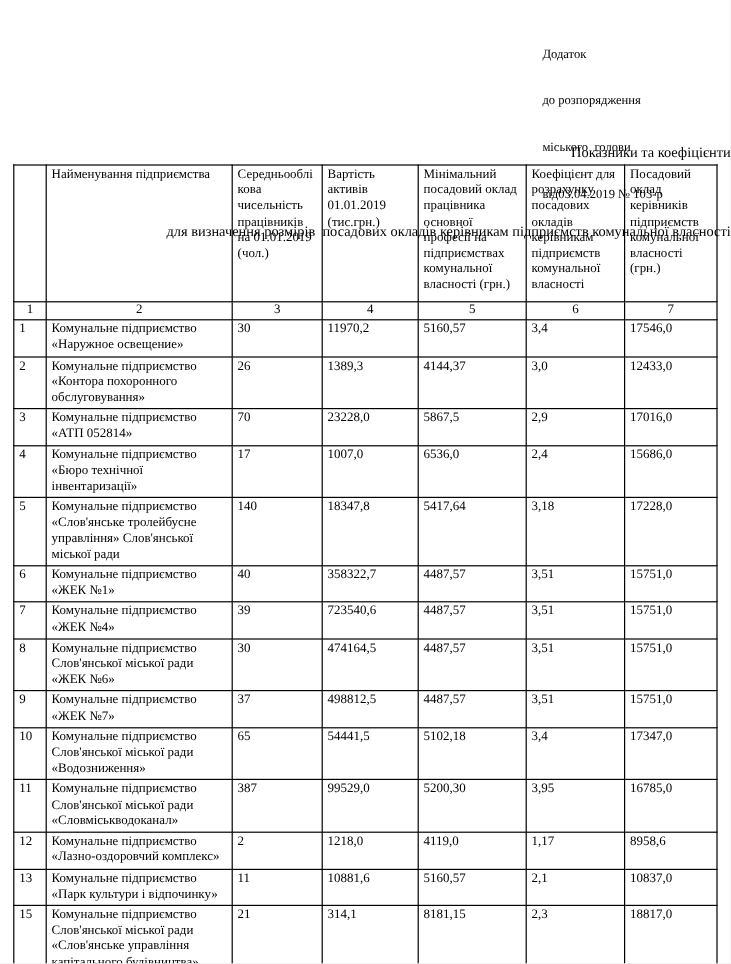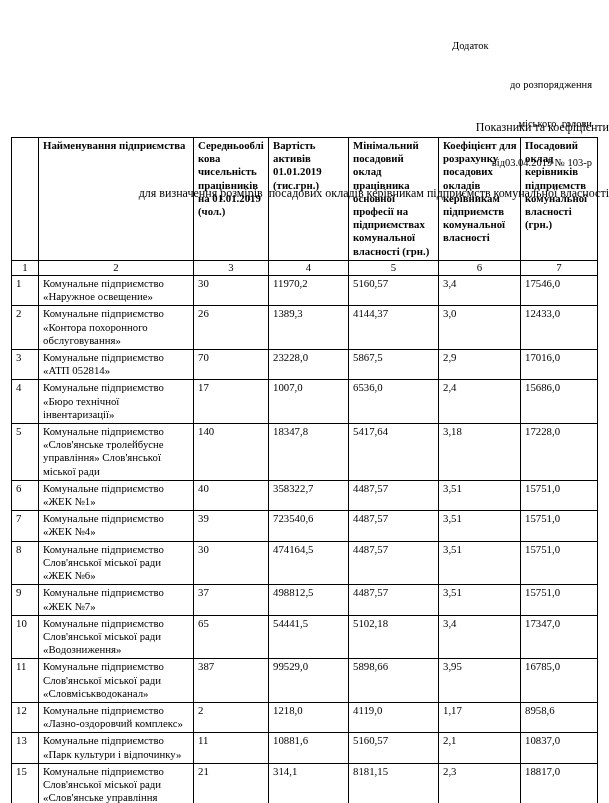--- a/index.html
+++ b/index.html
@@ -16,21 +16,21 @@
   }
   .annex {
     position: absolute;
     top: 13px;
     left: 452px;
     width: 140px;
     font-size: 10.5px;
     line-height: 13px;
     white-space: pre-wrap;
   }
-  .annex-line { text-align: right; }
+  .annex-line { text-align: left; }
   .annex-line.first { text-align: left; padding-right: 28px; }
   .doc-title {
     position: absolute;
     top: 72px;
     left: 0;
     width: 100%;
     text-align: right;
     font-size: 12px;
     line-height: 22px;
     white-space: pre-wrap;
@@ -47,21 +47,21 @@
   }
   table.main th, table.main td {
     border: 1px solid #000;
     vertical-align: top;
     text-align: left;
     font-weight: normal;
     padding: 1px 3px 2px 4px;
     overflow-wrap: break-word;
     word-wrap: break-word;
   }
-  table.main thead tr.hdr th { height: 110px; font-weight: bold; }
+  table.main thead tr.hdr th { height: 110px; }
   table.main tr.colnum td {
     text-align: center;
     padding: 0 2px 1px 2px;
     height: 13px;
   }
   td.cell-num { padding-left: 5px; }
 </style>
 </head>
 <body>
 
@@ -198,21 +198,21 @@
           <td class="cell-num">54441,5</td>
           <td class="cell-num">5102,18</td>
           <td class="cell-num">3,4</td>
           <td class="cell-num">17347,0</td>
         </tr>
         <tr>
           <td class="cell-num">11</td>
           <td>Комунальне підприємство Слов'янської міської ради «Словміськводоканал»</td>
           <td class="cell-num">387</td>
           <td class="cell-num">99529,0</td>
-          <td class="cell-num">5898,66</td>
+          <td class="cell-num">5200,30</td>
           <td class="cell-num">3,95</td>
           <td class="cell-num">16785,0</td>
         </tr>
         <tr>
           <td class="cell-num">12</td>
           <td>Комунальне підприємство «Лазно-оздоровчий комплекс»</td>
           <td class="cell-num">2</td>
           <td class="cell-num">1218,0</td>
           <td class="cell-num">4119,0</td>
           <td class="cell-num">1,17</td>

